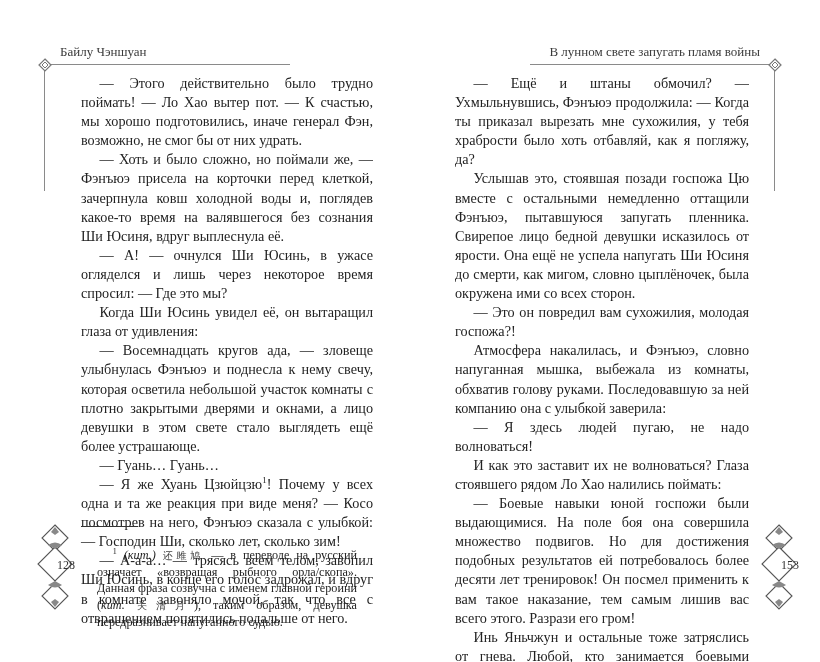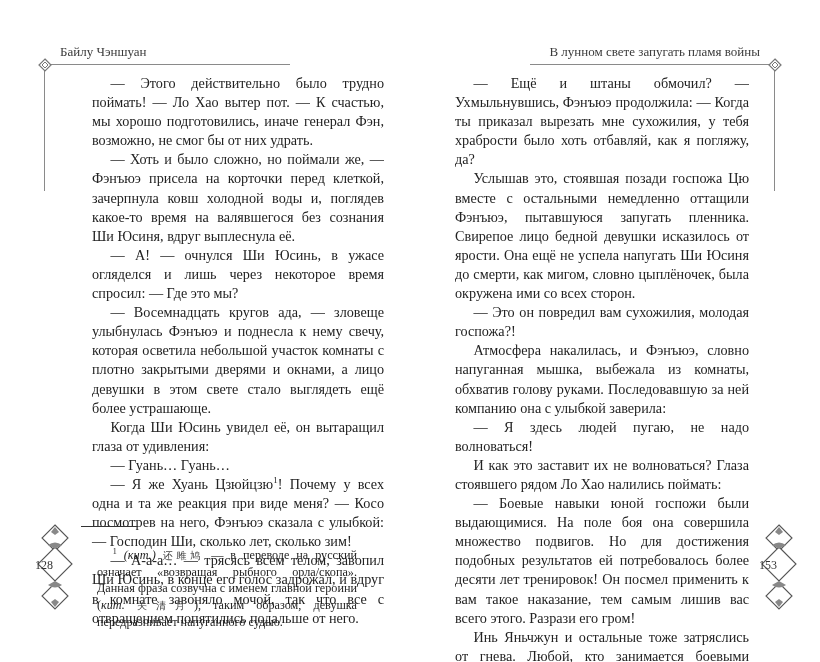--- a/index.html
+++ b/index.html
@@ -28,62 +28,62 @@
 
   .corner-ornament { position: absolute; top: 58px; width: 14px; height: 14px; }
   .page-left .corner-ornament { left: 38px; }
   .page-right .corner-ornament { left: 358px; }
 
   .text-block {
     position: absolute; top: 74px; width: 292px;
     font-family: "Liberation Serif", serif; font-size: 14.2px; line-height: 19.1px;
     text-align: justify; color: #222;
   }
-  .page-left .text-block { left: 81px; margin-left: 11px; }
+  .page-left .text-block { left: 81px; }
   .page-right .text-block { left: 45px; width: 294px; }
   .text-block p { margin: 0; text-indent: 1.3em; hyphens: manual; }
   .fnref { font-size: 9px; vertical-align: super; line-height: 0; }
 
   .footnote-rule { position: absolute; left: 81px; top: 526px; width: 57px; height: 1px; background: #333; }
   .footnote {
     position: absolute; left: 81px; top: 531px; width: 292px;
     font-family: "Liberation Serif", serif; font-size: 12.2px; line-height: 16.2px;
     text-align: justify; color: #222;
   }
   .footnote p { margin: 16px; text-indent: 1.3em; }
   .footnote .fnmark { font-size: 8px; vertical-align: super; line-height: 0; }
   .footnote .cn { font-family: "DejaVu Sans", sans-serif; font-size: 10px; color: #444; }
 
   .folio { position: absolute; top: 523px; width: 40px; height: 88px; }
   .page-left .folio { left: 35px; }
   .page-right .folio { left: 349px; }
   .folio svg { position: absolute; left: 0; top: 0; }
   .folio-number {
-    position: absolute; left: 0; width: 40px; top: 35px; text-align: left;
+    position: absolute; left: 0; width: 40px; top: 35px; text-align: right;
     font-family: "Liberation Serif", serif; font-size: 12px; color: #333;
   }
 </style>
 </head>
 <body>
 
 <div class="page page-left">
   <div class="running-head">Байлу Чэншуан</div>
   <div class="rule-h"></div>
   <div class="rule-v"></div>
   <svg class="corner-ornament" viewBox="0 0 14 14">
     <path d="M7 1 L13 7 L7 13 L1 7 Z" fill="#fff" stroke="#777" stroke-width="1.2"></path>
     <path d="M7 4 L10 7 L7 10 L4 7 Z" fill="#fff" stroke="#777" stroke-width="1"></path>
   </svg>
 
   <div class="text-block">
     <p>— Этого действительно было трудно поймать! — Ло Хао вытер пот. — К счастью, мы хорошо подготовились, иначе генерал Фэн, возможно, не смог бы от них удрать.</p>
     <p>— Хоть и было сложно, но поймали же, — Фэнъюэ присела на корточки перед клеткой, зачерпнула ковш холодной воды и, поглядев какое-то время на валявшегося без сознания Ши Юсиня, вдруг выплеснула её.</p>
     <p>— А! — очнулся Ши Юсинь, в ужасе огляделся и лишь через некоторое время спросил: — Где это мы?</p>
+    <p>Когда Ши Юсинь увидел её, он вытаращил глаза от удивления:</p>
     <p>— Восемнадцать кругов ада, — зловеще улыбнулась Фэнъюэ и поднесла к нему свечу, которая осветила небольшой участок комнаты с плотно закрытыми дверями и окнами, а лицо девушки в этом свете стало выглядеть ещё более устрашающе.</p>
-    <p>Когда Ши Юсинь увидел её, он вытаращил глаза от удивления:</p>
     <p>— Гуань… Гуань…</p>
     <p><span>— Я же Хуань Цзюйцзю</span><span class="fnref">1</span><span>! Почему у всех одна и та же реакция при виде меня? — Косо посмотрев на него, Фэнъюэ сказала с улыбкой: — Господин Ши, сколько лет, сколько зим!</span></p>
     <p>— А-а-а… — трясясь всем телом, завопил Ши Юсинь, в конце его голос задрожал, и вдруг в комнате завоняло мочой, так что все с отвращением попятились подальше от него.</p>
   </div>
 
   <div class="footnote-rule"></div>
   <div class="footnote">
     <p><span class="fnmark">1</span> <i>(кит.)</i> <span class="cn">还雎鸠</span><span> — в переводе на русский означает «возвращая рыбного орла/скопа». Данная фраза созвучна с именем главной героини (</span><i>кит.</i> <span class="cn">关清月</span><span>), таким образом, девушка передразнивает напуганного судью.</span></p>
   </div>
 

